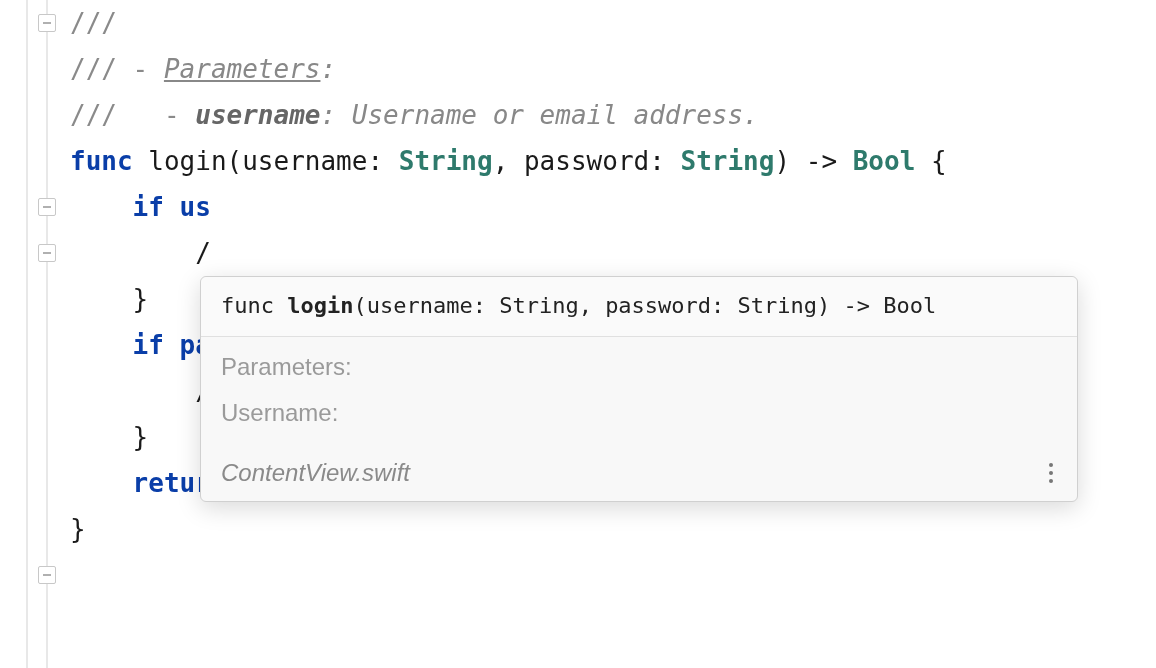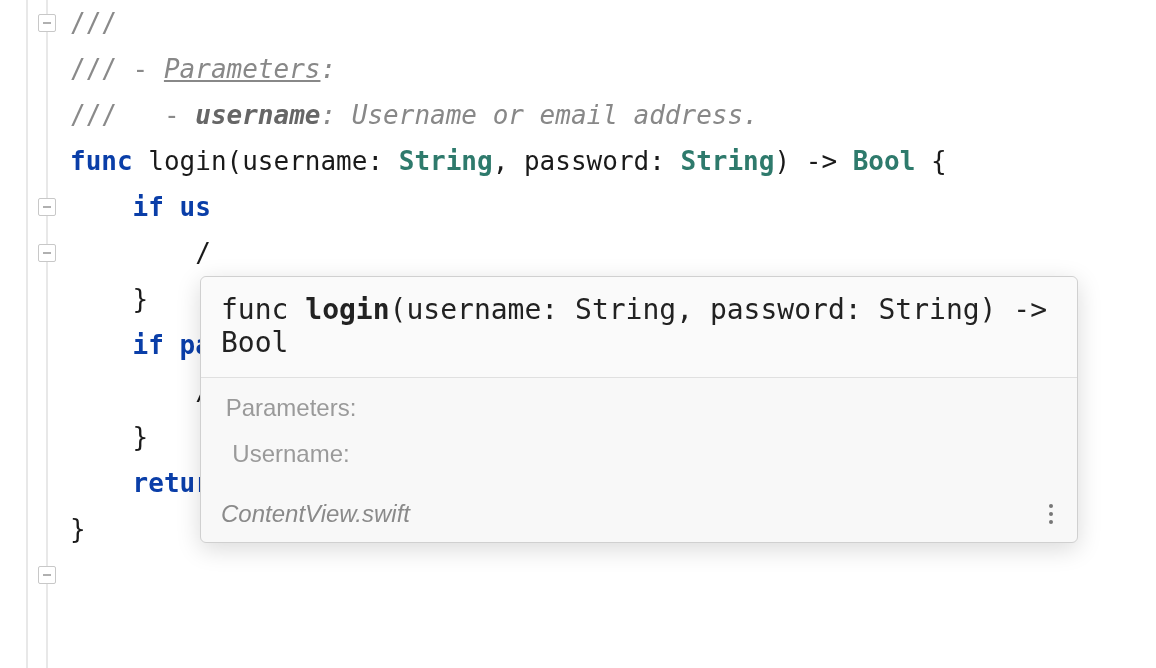--- a/index.html
+++ b/index.html
@@ -85,37 +85,37 @@
     border: 1px solid #d0d0d0;
     border-radius: 6px;
     box-shadow: 0 6px 24px rgba(0,0,0,0.15);
     font-family: -apple-system, "Helvetica Neue", Arial, sans-serif;
     font-size: 24px;
     color: #222;
   }
   .popup-header {
     padding: 16px 20px 18px 20px;
     font-family: ui-monospace, "SF Mono", Menlo, Consolas, monospace;
-    font-size: 28px;
+    font-size: 22px;
     border-bottom: 1px solid #e0e0e0;
     background: #fafafa;
     border-radius: 6px 6px 0 0;
   }
   .popup-header .fn-name { font-weight: 700; }
   .popup-body {
     padding: 14px 20px 10px 20px;
   }
   .popup-row {
     display: flex;
     gap: 12px;
     margin-bottom: 16px;
   }
   .popup-label {
     width: 140px;
-    text-align: center;
+    text-align: left;
     color: #9a9a9a;
     flex-shrink: 0;
     padding-top: 2px;
   }
   .popup-value {
     flex: 1;
     color: #222;
     line-height: 34px;
   }
   .popup-value .pname {

